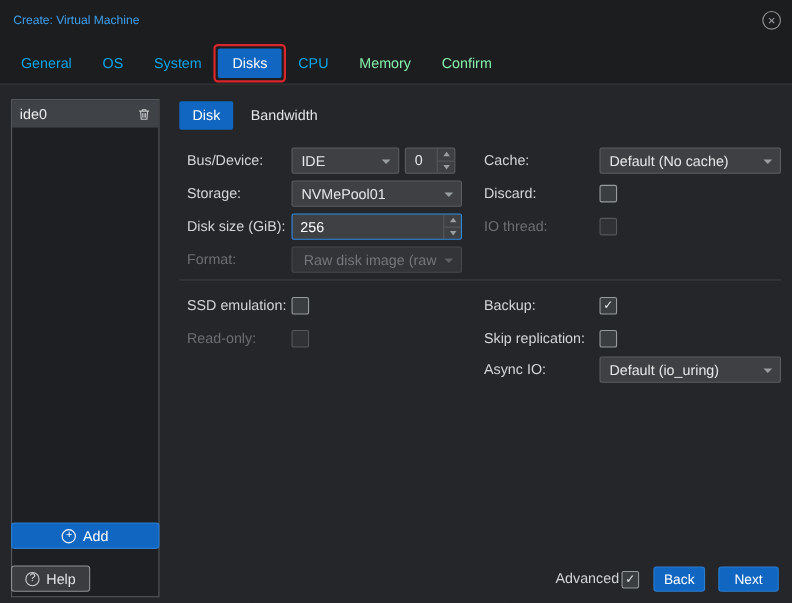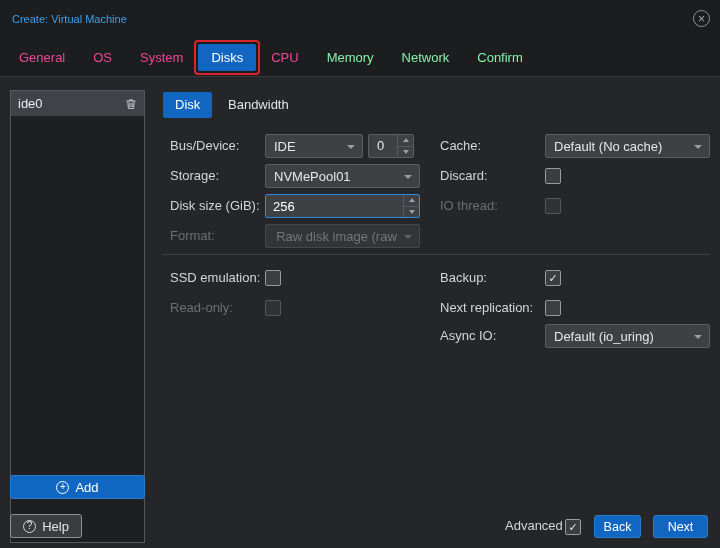--- a/index.html
+++ b/index.html
@@ -6,21 +6,21 @@
   body{width:720px;height:548px;background:#252629;font-family:"Liberation Sans",sans-serif;font-size:13px;color:#d5d6d8;overflow:hidden;}
   .dialog{position:relative;width:720px;height:548px;background:#252629;}
 
   
   .titlebar{position:absolute;left:0;top:0;width:720px;height:38px;background:#1c1d1f;}
   .title{position:absolute;left:12px;top:0;line-height:38px;font-size:11px;color:#3da0ef;}
   .close{position:absolute;right:10px;top:10px;width:17px;height:17px;border:1px solid #8f9295;border-radius:50%;color:#a9acb0;display:flex;align-items:center;justify-content:center;font-size:12px;line-height:1;cursor:pointer;box-sizing:border-box;}
 
   
   .tabstrip{position:absolute;left:0;top:38px;width:720px;height:39px;background:#1c1d1f;border-bottom:1px solid #37393c;display:flex;align-items:center;padding-left:6px;box-sizing:border-box;}
-  .tab{padding:0 13px;height:27px;line-height:27px;color:#ec4899;font-size:13px;position:relative;border-radius:2px;margin-right:2px;cursor:pointer;white-space:nowrap;}
+  .tab{padding:0 13px;height:27px;line-height:27px;color:#0ea5e9;font-size:13px;position:relative;border-radius:2px;margin-right:2px;cursor:pointer;white-space:nowrap;}
   .tab.active{background:#1066c0;color:#ffffff;}
   .tab.dis{color:#86efac;}
   .annotation-box{position:absolute;left:-4px;right:-4px;top:-4px;bottom:-4px;border:2px solid #d9252c;border-radius:4px;pointer-events:none;}
 
   
   .disk-list{position:absolute;left:10px;top:90px;width:135px;height:453px;background:#1e1f22;border:1px solid #56585b;box-sizing:border-box;}
   .disk-item{height:25px;background:#3f4247;display:flex;align-items:center;justify-content:space-between;padding:0 7px;color:#eceded;}
   .add-btn{position:absolute;left:10px;top:475px;width:135px;height:24px;background:#1066c0;border:1px solid #2a7ccd;border-radius:3px;color:#ffffff;font-size:13px;font-family:inherit;display:flex;align-items:center;justify-content:center;gap:6px;cursor:pointer;box-sizing:border-box;}
   .circle-ic{width:13px;height:13px;border:1px solid #ffffff;border-radius:50%;display:inline-flex;align-items:center;justify-content:center;font-size:10px;line-height:1;box-sizing:border-box;}
 
@@ -68,21 +68,20 @@
   <div class="tabstrip">
     <div class="tab">General</div>
     <div class="tab">OS</div>
     <div class="tab">System</div>
     <div class="tab active">
       <span>Disks</span>
       <span class="annotation-box"></span>
     </div>
     <div class="tab">CPU</div>
     <div class="tab dis">Memory</div>
-    <div class="tab dis">Network</div>
     <div class="tab dis">Confirm</div>
   </div>
 
   <div class="disk-list">
     <div class="disk-item">
       <span>ide0</span>
       <svg width="12" height="12" viewBox="0 0 12 12">
         <path d="M1.5 3h9" stroke="#c8cacc" stroke-width="1" fill="none"></path>
         <path d="M4.5 3V1.8h3V3" stroke="#c8cacc" stroke-width="1" fill="none"></path>
         <path d="M2.8 3l.6 7.4h5.2l.6-7.4" stroke="#c8cacc" stroke-width="1" fill="none"></path>
@@ -150,21 +149,21 @@
   <span class="cb" style="left:265px;top:270px;"></span>
 
   <span class="lbl dis" style="left:170px;top:296px;">Read-only:</span>
   <span class="cb dis" style="left:265px;top:300px;"></span>
 
   <span class="lbl" style="left:440px;top:266px;">Backup:</span>
   <span class="cb" style="left:545px;top:270px;">
     <span class="mark">✓</span>
   </span>
 
-  <span class="lbl" style="left:440px;top:296px;">Next replication:</span>
+  <span class="lbl" style="left:440px;top:296px;">Skip replication:</span>
   <span class="cb" style="left:545px;top:300px;"></span>
 
   <span class="lbl" style="left:440px;top:324px;">Async IO:</span>
   <div class="combo" style="left:545px;top:324px;width:165px;">
     <span class="val">Default (io_uring)</span>
     <span class="caret"></span>
   </div>
 
   <button class="help-btn">
     <span class="circle-ic">?</span>

